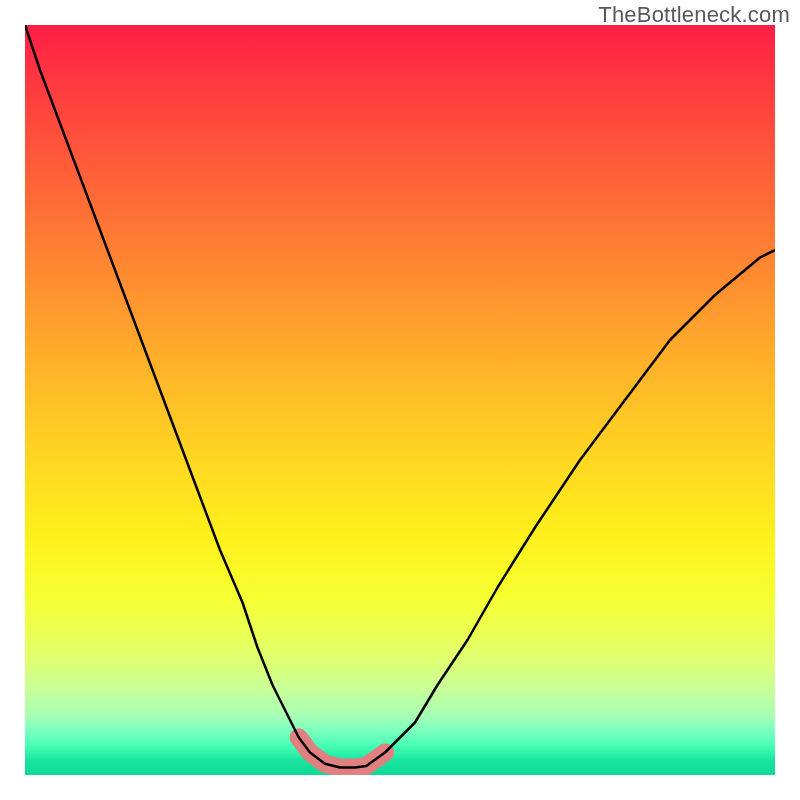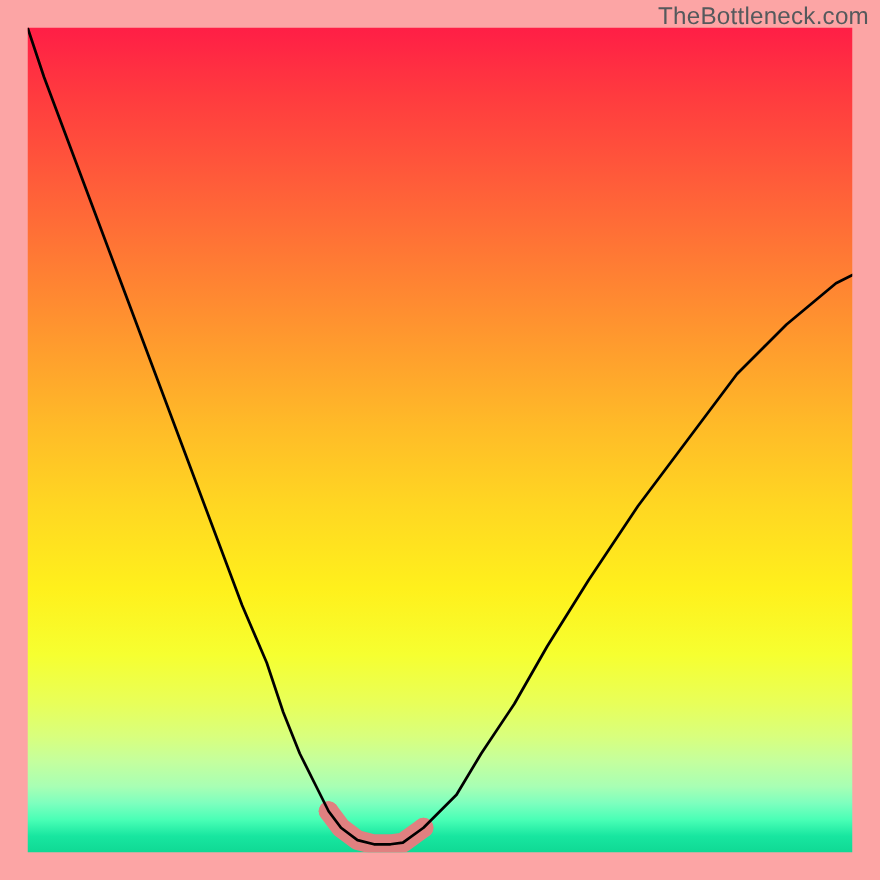--- a/index.html
+++ b/index.html
@@ -8,21 +8,21 @@
     width: 800px;
     height: 800px;
     background: #000;
     overflow: hidden;
     font-family: Arial, Helvetica, sans-serif;
   }
   .frame {
     position: relative;
     width: 800px;
     height: 800px;
-    background: #fca5a5;
+    background: #ffffff;
   }
   .plot-area {
     position: absolute;
     left: 25px;
     top: 25px;
     width: 750px;
     height: 750px;
     overflow: hidden;
   }
   .gradient {

